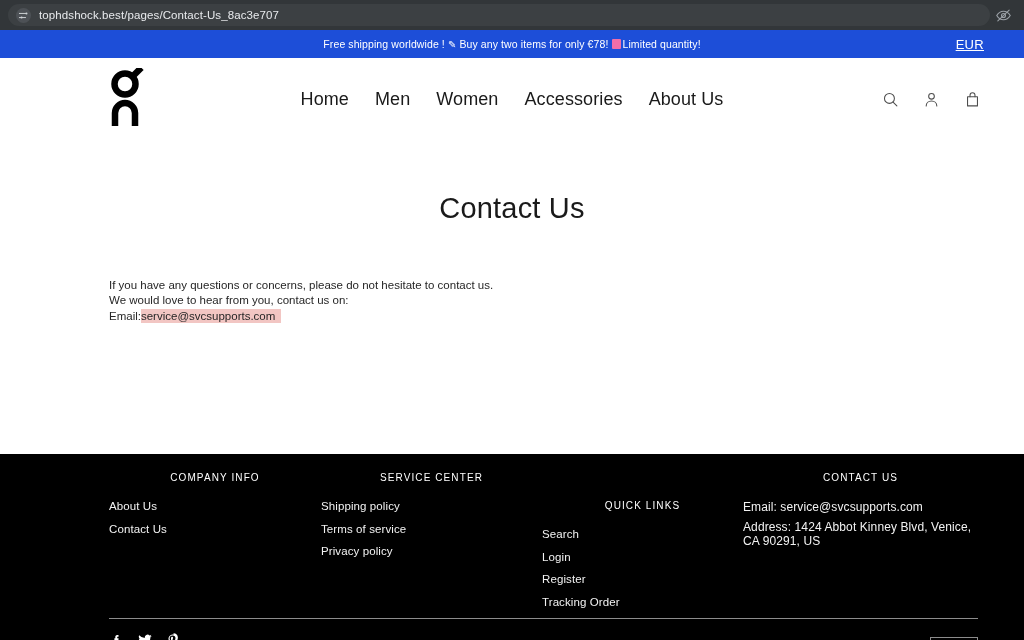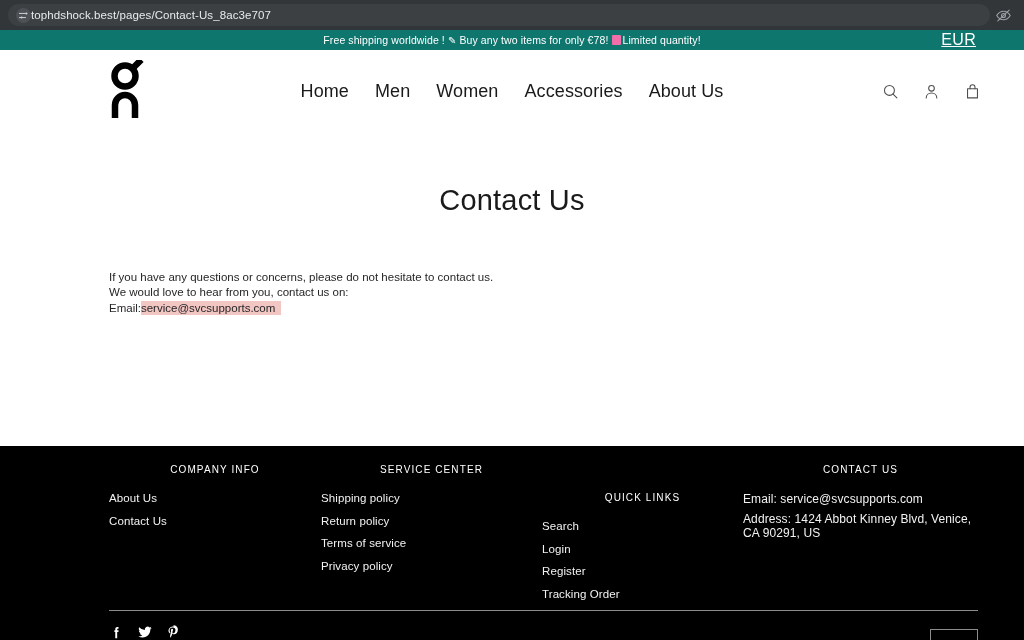--- a/index.html
+++ b/index.html
@@ -23,21 +23,21 @@
     position: relative;
   }
   .omnibox {
     flex: 1;
     height: 22px;
     background: #3c4043;
     border-radius: 11px;
     display: flex;
     align-items: center;
     padding: 0 8px;
-    gap: 0;
+    gap: 8px;
   }
   .omnibox-icon {
     width: 15px;
     height: 15px;
     border-radius: 50%;
     background: #4d5156;
     display: flex;
     align-items: center;
     justify-content: center;
     flex: 0 0 auto;
@@ -54,22 +54,22 @@
   .chrome-right {
     width: 26px;
     display: flex;
     align-items: center;
     justify-content: center;
     flex: 0 0 auto;
   }
 
   
   .announcement {
-    height: 20px;
-    background: #0f766e;
+    height: 28px;
+    background: #1d4ed8;
     color: #ffffff;
     display: flex;
     align-items: center;
     justify-content: center;
     position: relative;
     font-size: 10.5px;
   }
   .announcement-text {
     white-space: nowrap;
     letter-spacing: 0.1px;
@@ -79,22 +79,22 @@
     display: inline-block;
     width: 9px;
     height: 10px;
     background: #f06ea9;
     border-radius: 1px;
     vertical-align: -1px;
     margin: 0 1px;
   }
   .announcement-currency {
     position: absolute;
-    right: 48px;
-    font-size: 16px;
+    right: 40px;
+    font-size: 13px;
     letter-spacing: 0.3px;
     text-decoration: underline;
   }
 
   
   .site-header {
     height: 82px;
     background: #ffffff;
     display: flex;
     align-items: center;
@@ -331,21 +331,20 @@
 
     <div class="footer-col-1">
       <div class="footer-heading">COMPANY INFO</div>
       <a class="footer-link">About Us</a>
       <a class="footer-link">Contact Us</a>
     </div>
 
     <div class="footer-col-2">
       <div class="footer-heading">SERVICE CENTER</div>
       <a class="footer-link">Shipping policy</a>
-      <a class="footer-link">Return policy</a>
       <a class="footer-link">Terms of service</a>
       <a class="footer-link">Privacy policy</a>
     </div>
 
     <div class="footer-col-3">
       <div class="footer-heading">QUICK LINKS</div>
       <a class="footer-link">Search</a>
       <a class="footer-link">Login</a>
       <a class="footer-link">Register</a>
       <a class="footer-link">Tracking Order</a>

